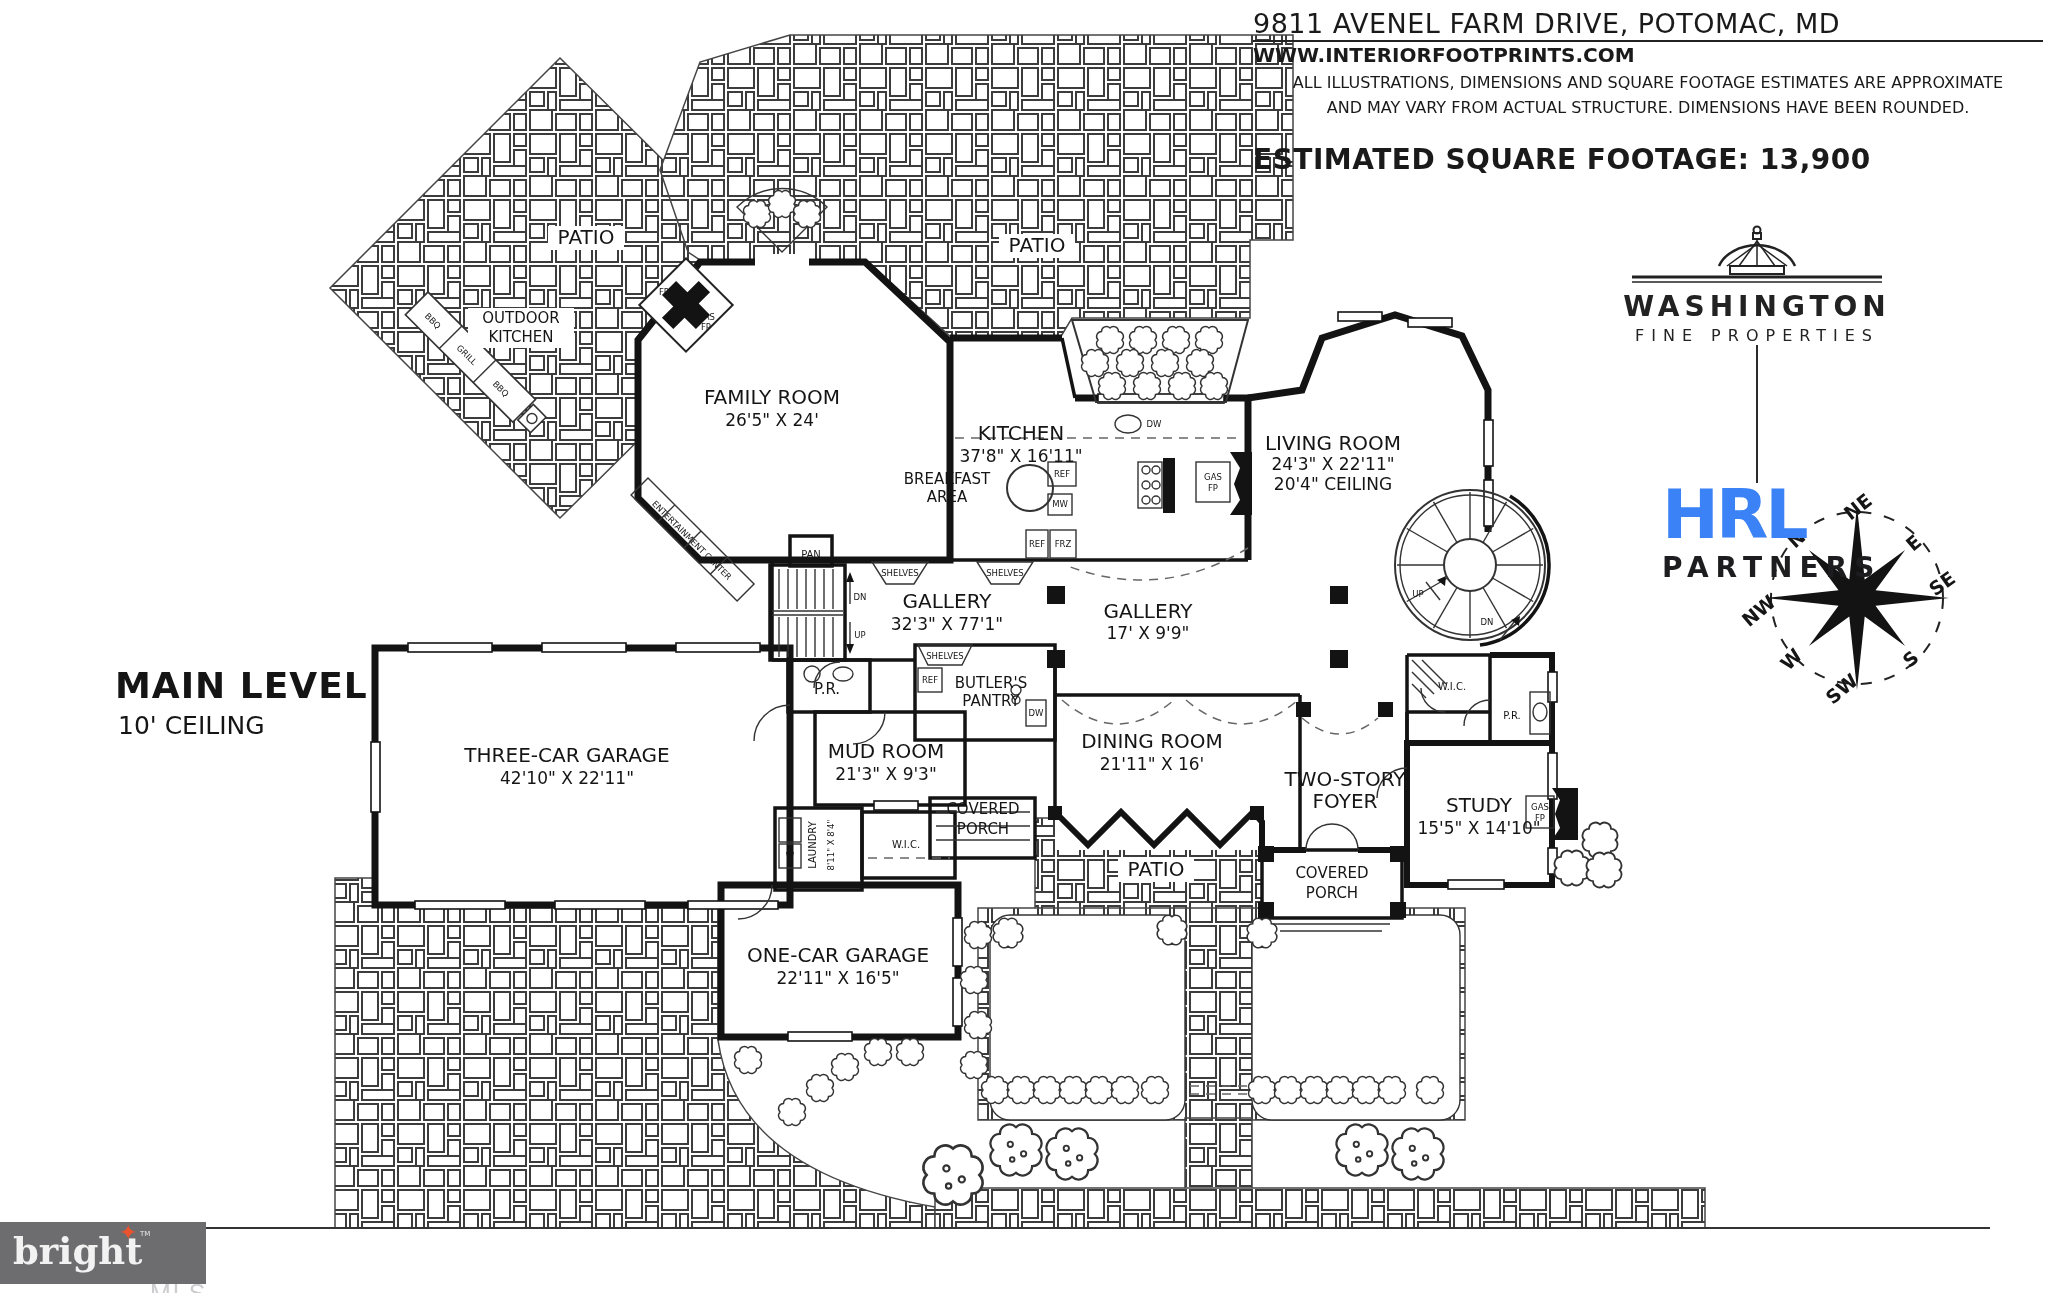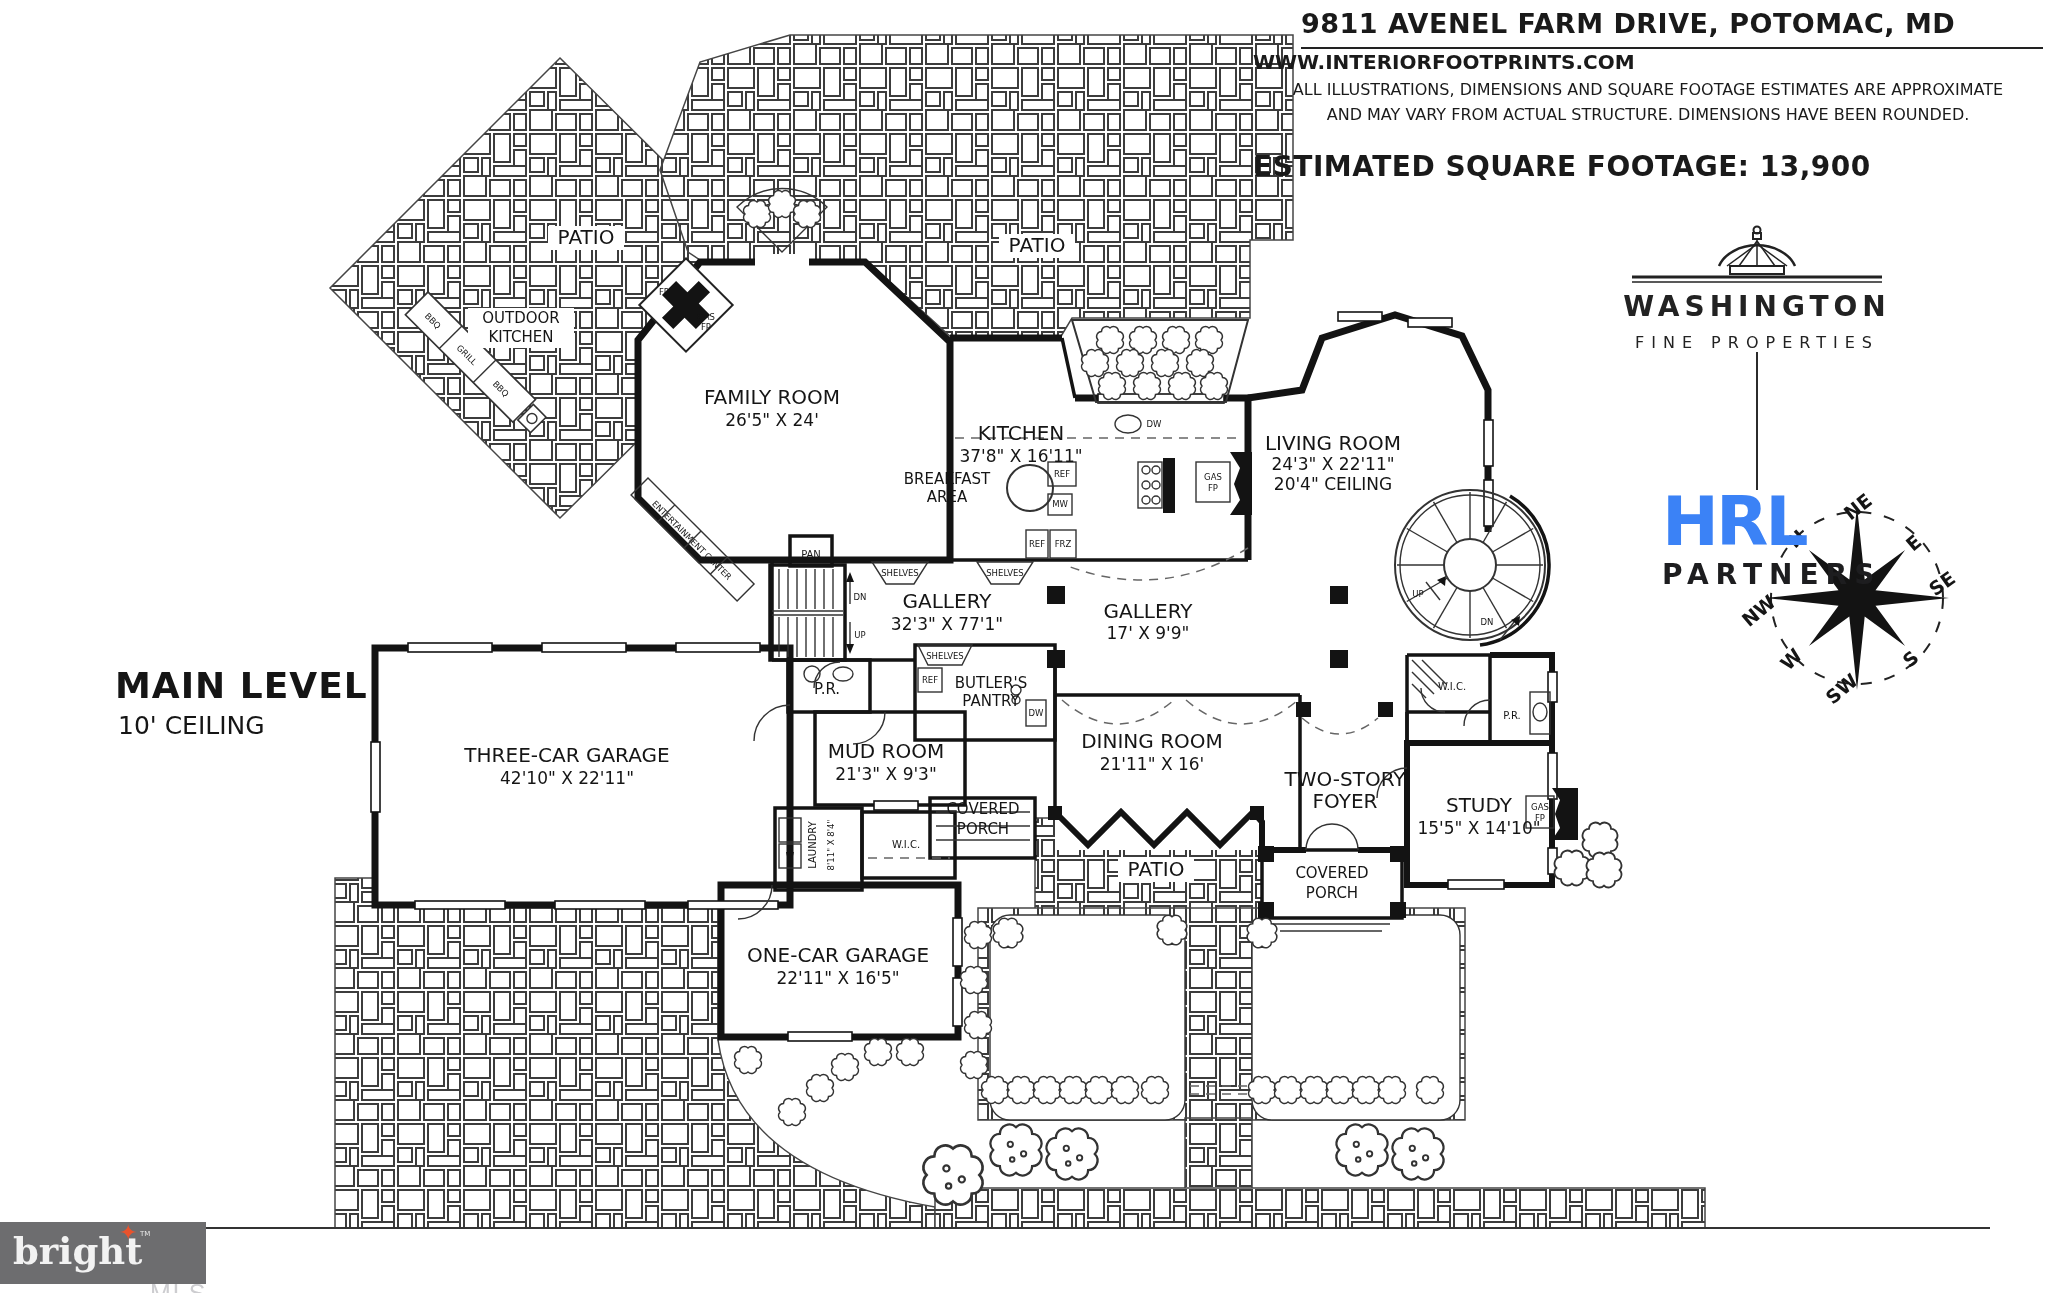--- a/index.html
+++ b/index.html
@@ -1,30 +1,30 @@
 <!DOCTYPE html>
 <html><head>
 <meta charset="utf-8">
 <style>
   html,body{margin:0;padding:0;background:#fff;}
   body{width:2048px;height:1293px;position:relative;overflow:hidden;
        font-family:"DejaVu Sans",sans-serif;color:#1a1a1a;}
   .abs{position:absolute;}
   
   #header{left:1253px;top:8px;width:790px;}
-  .hdr-title{font-size:27px;font-weight:bold;letter-spacing:.5px;border-bottom:2px solid #222;padding-bottom:8px;margin-left:48px;}
+  .hdr-title{font-size:27px;font-weight:normal;letter-spacing:.5px;border-bottom:2px solid #222;padding-bottom:1px;}
   .hdr-copy{font-size:20px;font-weight:600;margin-top:9px;}
   .hdr-web{font-size:20px;font-weight:600;margin-top:1px;}
   .hdr-disc{font-size:16px;font-weight:500;margin-top:6px;text-align:center;}
   .hdr-est{font-size:28px;font-weight:bold;margin-top:26px;letter-spacing:.5px;}
   
   #logos{left:1487px;top:222px;width:540px;display:flex;align-items:center;flex-direction:column;}
   .wfp{width:268px;text-align:center;}
   .wfp-name{font-size:28px;font-weight:600;letter-spacing:5px;color:#222;margin-top:2px;}
-  .wfp-sub{font-size:16px;font-weight:500;letter-spacing:7px;color:#222;margin-top:10px;}
+  .wfp-sub{font-size:16px;font-weight:500;letter-spacing:7px;color:#222;margin-top:3px;}
   .logo-div{width:2px;height:138px;background:#2b2b2b;margin:0 26px;}
   .hrl{width:190px;text-align:left;}
   .hrl-mono{font-size:68px;font-weight:800;letter-spacing:-3px;color:#3b82f6;line-height:64px;}
   .hrl-part{font-size:28px;font-weight:700;letter-spacing:7px;color:#1d1d1f;margin-top:4px;}
   
   #mls{left:0;top:1222px;width:206px;height:62px;}
   .mls-bg{position:absolute;left:0;top:0;width:206px;height:62px;}
   .mls-name{position:absolute;left:13px;top:7px;font-family:"DejaVu Serif",serif;font-weight:bold;font-size:37px;color:#f2f2f2;}
   .mls-star{position:absolute;left:119px;top:-2px;font-size:22px;}
   .mls-tm{position:absolute;left:140px;top:8px;font-size:7px;color:#e8e8e8;}

